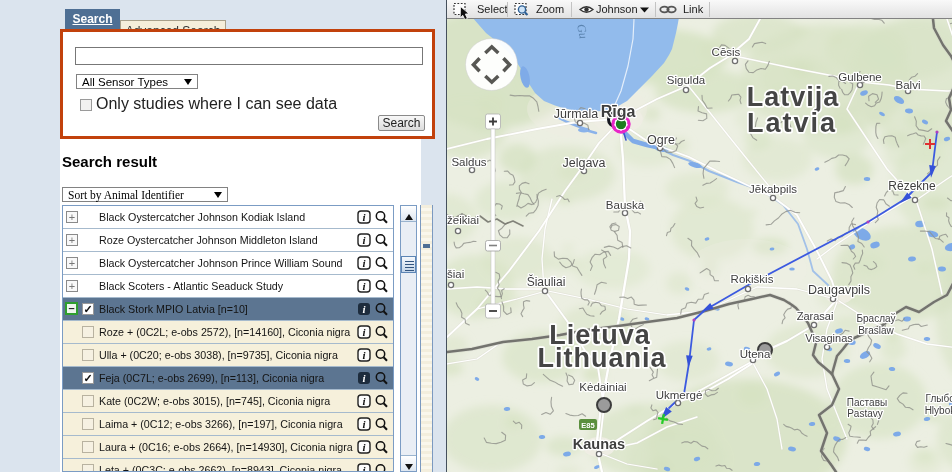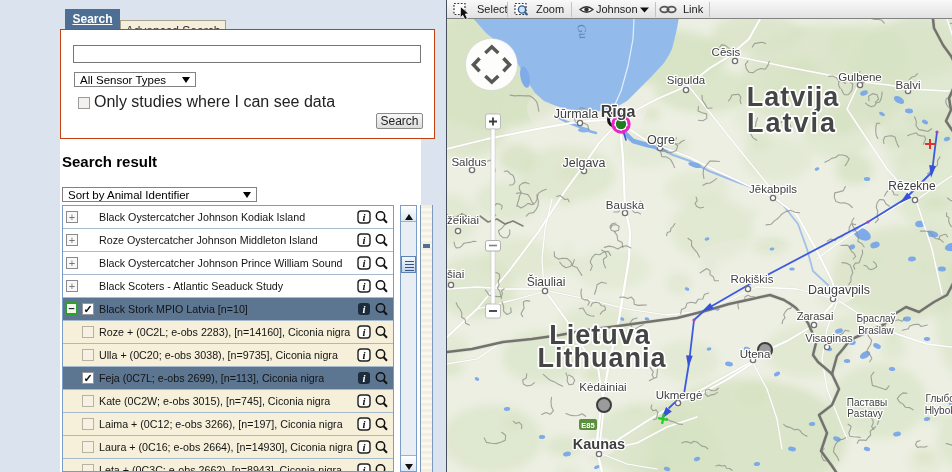--- a/index.html
+++ b/index.html
@@ -4,32 +4,32 @@
 html,body { width:952px; height:472px; overflow:hidden; }
 body { font-family:"Liberation Sans", sans-serif; background:#dbe4ee; position:relative; }
 #page { position:absolute; left:0; top:0; width:952px; height:472px; background:#dbe4ee; overflow:hidden;margin-left:48px; }
 #white { position:absolute; left:12px; top:29px; width:361px; height:443px; background:#fff; }
 
 .tab1 { position:absolute; left:17px; top:9px; width:55px; height:20px; background:#4e6f94; color:#fff;
   font-size:12px; font-weight:bold; text-align:center; line-height:20px; text-decoration:underline; }
 .tab2 { position:absolute; left:72px; top:20px; width:106px; height:20px; background:#f5eeda; color:#333;
   border:1px solid #a8a08a; border-bottom:none; font-size:12px; text-align:center; line-height:20px; }
 
-#panel { position:absolute; left:12px; top:29px; width:375px; height:110px; background:#fff; border:1px solid #c2410c; }
+#panel { position:absolute; left:12px; top:29px; width:375px; height:110px; background:#fff; border:3px solid #c2410c; }
 #sinput { position:absolute; left:12px; top:15px; width:348px; height:18px; border:1px solid #777; background:#fff; }
 .selbox { position:absolute; border:1px solid #828282; background:#fff; font-size:11.5px; color:#000; }
 .selbox .arr { position:absolute; right:5px; top:50%; margin-top:-3px; width:0; height:0;
   border-left:4px solid transparent; border-right:4px solid transparent; border-top:6px solid #000; }
 #sensor { left:13px; top:42px; width:122px; height:15px; line-height:14px; padding-left:5px; }
 #cbrow { position:absolute; left:17px; top:63px; font-size:16px; color:#222; }
 #cbrow .box { display:inline-block; width:12px; height:12px; border:1px solid #9a9a9a; background:#f2f1f0; vertical-align:-2px; margin-right:4px; }
 #sbtn { position:absolute; left:315px; top:83px; width:47px; height:16px; border:1px solid #8a8a8a; border-radius:2px;
   background:linear-gradient(#f8f8f8,#dcdcdc); font-size:12px; color:#222; text-align:center; line-height:15px; }
 #sres { position:absolute; left:14px; top:153px; font-size:15px; font-weight:bold; color:#000; }
-#sort { left:14px; top:187px; width:195px; height:15px; line-height:14px; padding-left:5px; }
+#sort { left:14px; top:187px; width:166px; height:15px; line-height:14px; padding-left:5px;font-family:Liberation Serif, serif; }
 
 #list { position:absolute; left:14px; top:205px; width:332px; height:267px; border:1px solid #7b9cc4; background:#fff; overflow:hidden; }
 .row { position:relative; height:23px; border-bottom:1px solid #a6bacd; background:#fff; font-size:10.7px; color:#141414; }
 .row.sel { background:#5c7591; }
 .row .rtxt { position:absolute; left:36px; top:4.5px; white-space:nowrap; }
 .plusbox { position:absolute; left:3px; top:5px; width:12px; height:12px; border:1px solid #8a8a8a; background:#f8f8f8;
   color:#777; font-size:11px; line-height:10px; text-align:center; }
 .minusbox { position:absolute; left:2px; top:4px; width:13px; height:13px; border:2px solid #2f9e2f; background:#eef6ee;
   color:#222; font-size:11px; line-height:9px; text-align:center; font-weight:bold; }
 .cb { position:absolute; left:19px; top:5px; width:12px; height:12px; border:1px solid #999; background:#fff;
@@ -131,21 +131,21 @@
             <rect x="1" y="1" width="12" height="12" rx="3" fill="#1d2c3d"></rect>
             <text x="7" y="11" text-anchor="middle" style="font-family:'Liberation Serif',serif;font-size:11px;font-weight:bold;font-style:italic" fill="#fff">i</text>
           </svg></span>
         <span class="ic"><svg width="15" height="15">
             <circle cx="6.5" cy="6" r="4.2" fill="none" stroke="#111" stroke-width="1.5"></circle>
             <line x1="9.6" y1="9.2" x2="13" y2="12.8" stroke="#111" stroke-width="2"></line>
           </svg></span>
       </div>
 <div class="row cream">
         <span class="cb empty"></span>
-        <span class="rtxt">Roze + (0C2L; e-obs 2283), [n=14160], Ciconia nigra</span>
+        <span class="rtxt">Roze + (0C2L; e-obs 2572), [n=14160], Ciconia nigra</span>
         <span class="ic"><svg width="14" height="14">
             <rect x="1" y="1" width="12" height="12" rx="3" fill="#fdfdfd" stroke="#222" stroke-width="1.4"></rect>
             <text x="7" y="11" text-anchor="middle" style="font-family:'Liberation Serif',serif;font-size:11px;font-weight:bold;font-style:italic" fill="#111">i</text>
           </svg></span>
         <span class="ic"><svg width="15" height="15">
             <circle cx="6.5" cy="6" r="4.2" fill="none" stroke="#111" stroke-width="1.5"></circle>
             <line x1="9.6" y1="9.2" x2="13" y2="12.8" stroke="#111" stroke-width="2"></line>
           </svg></span>
       </div>
 <div class="row cream">

